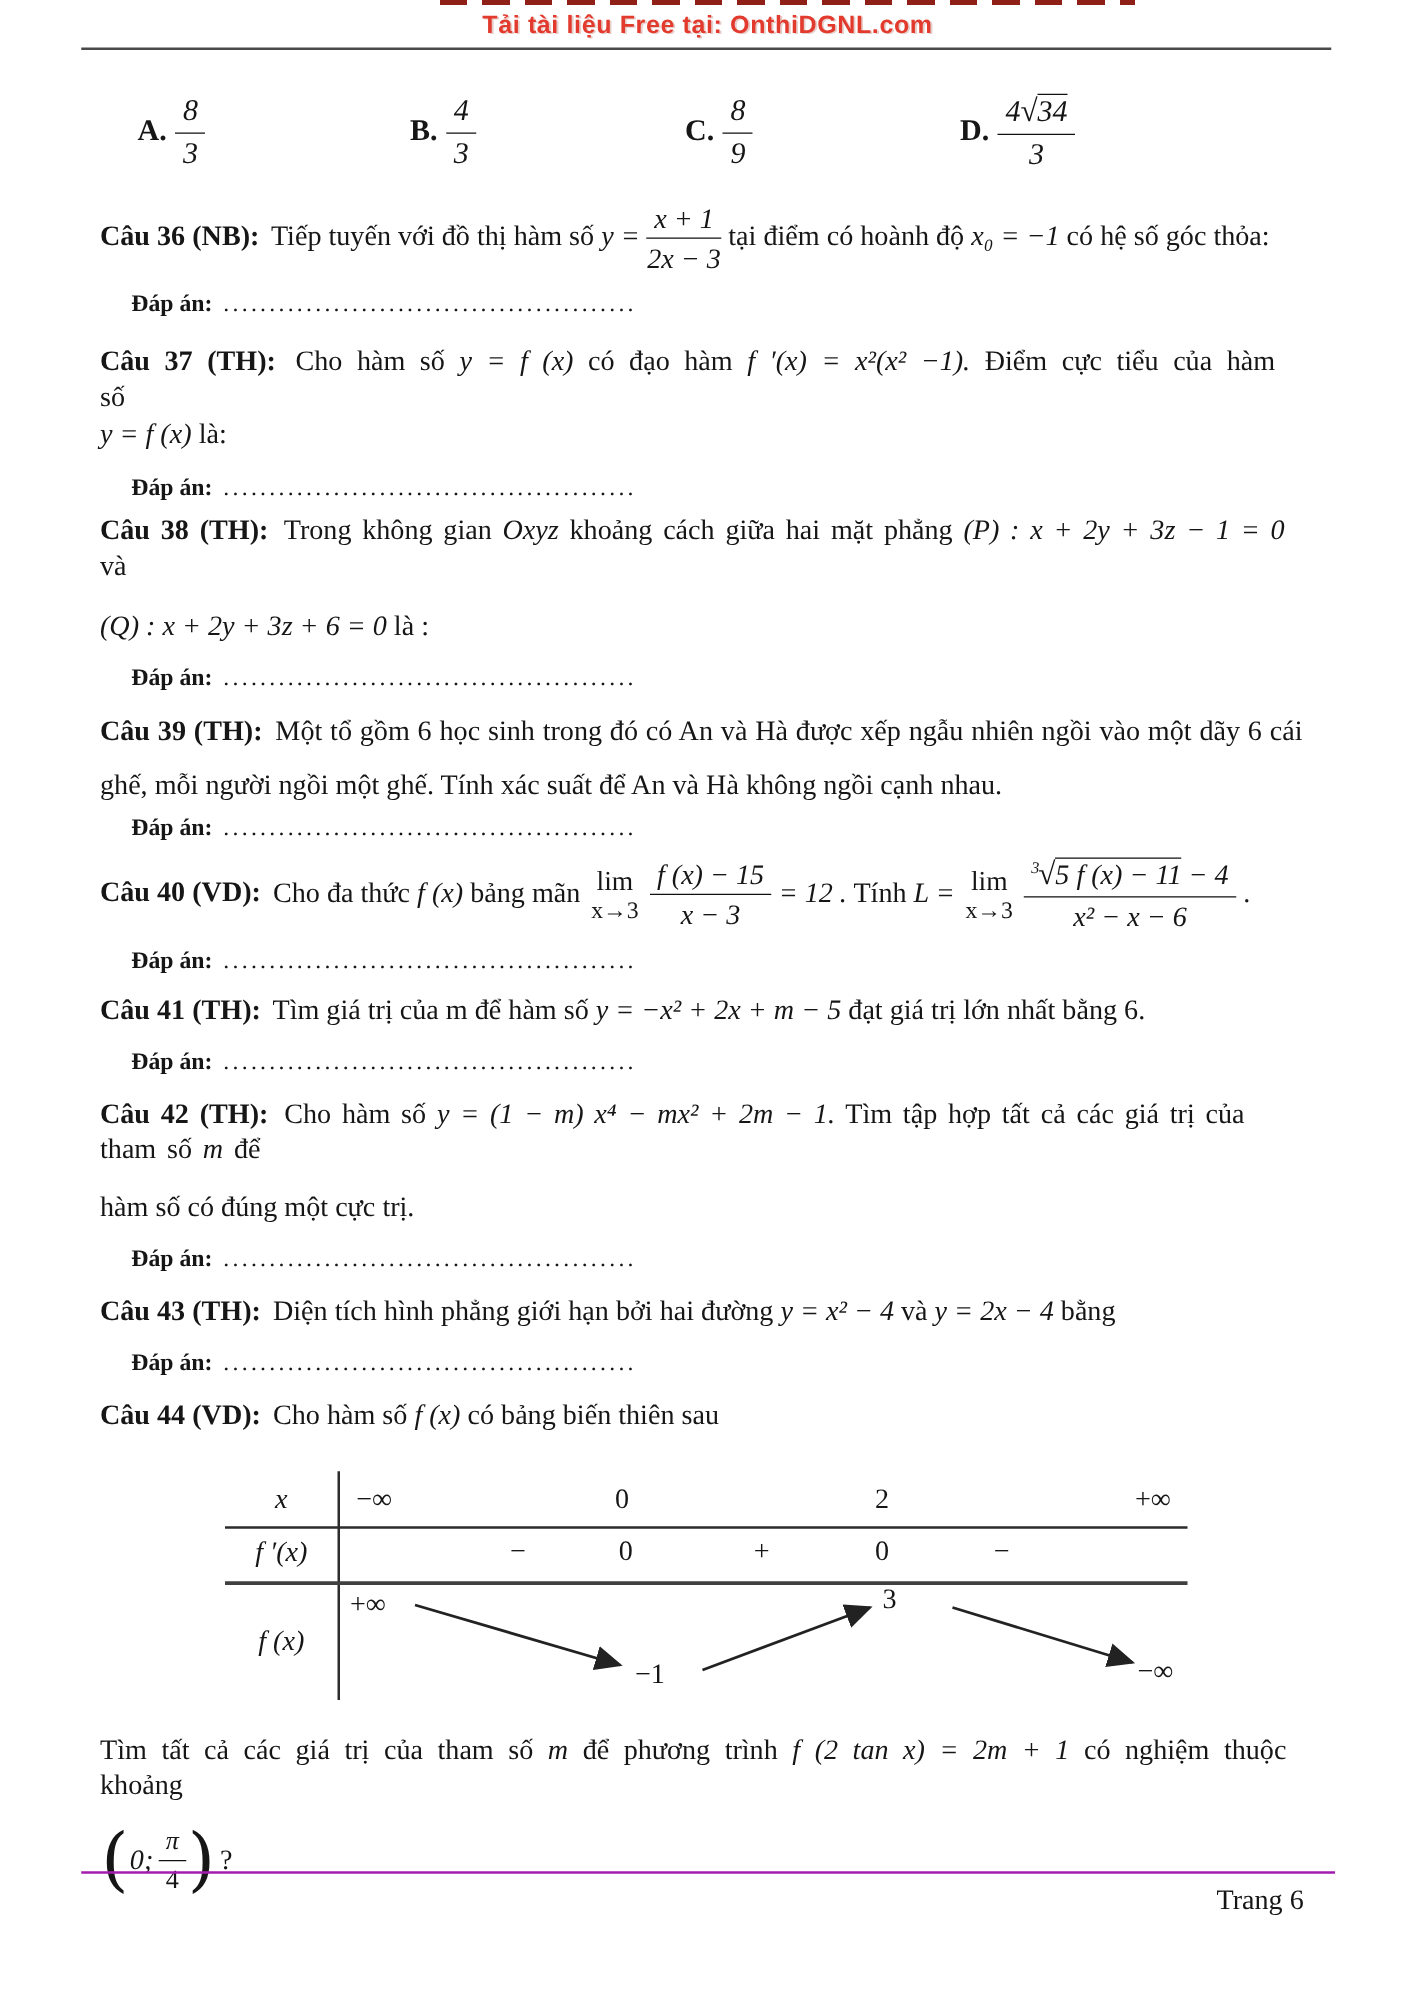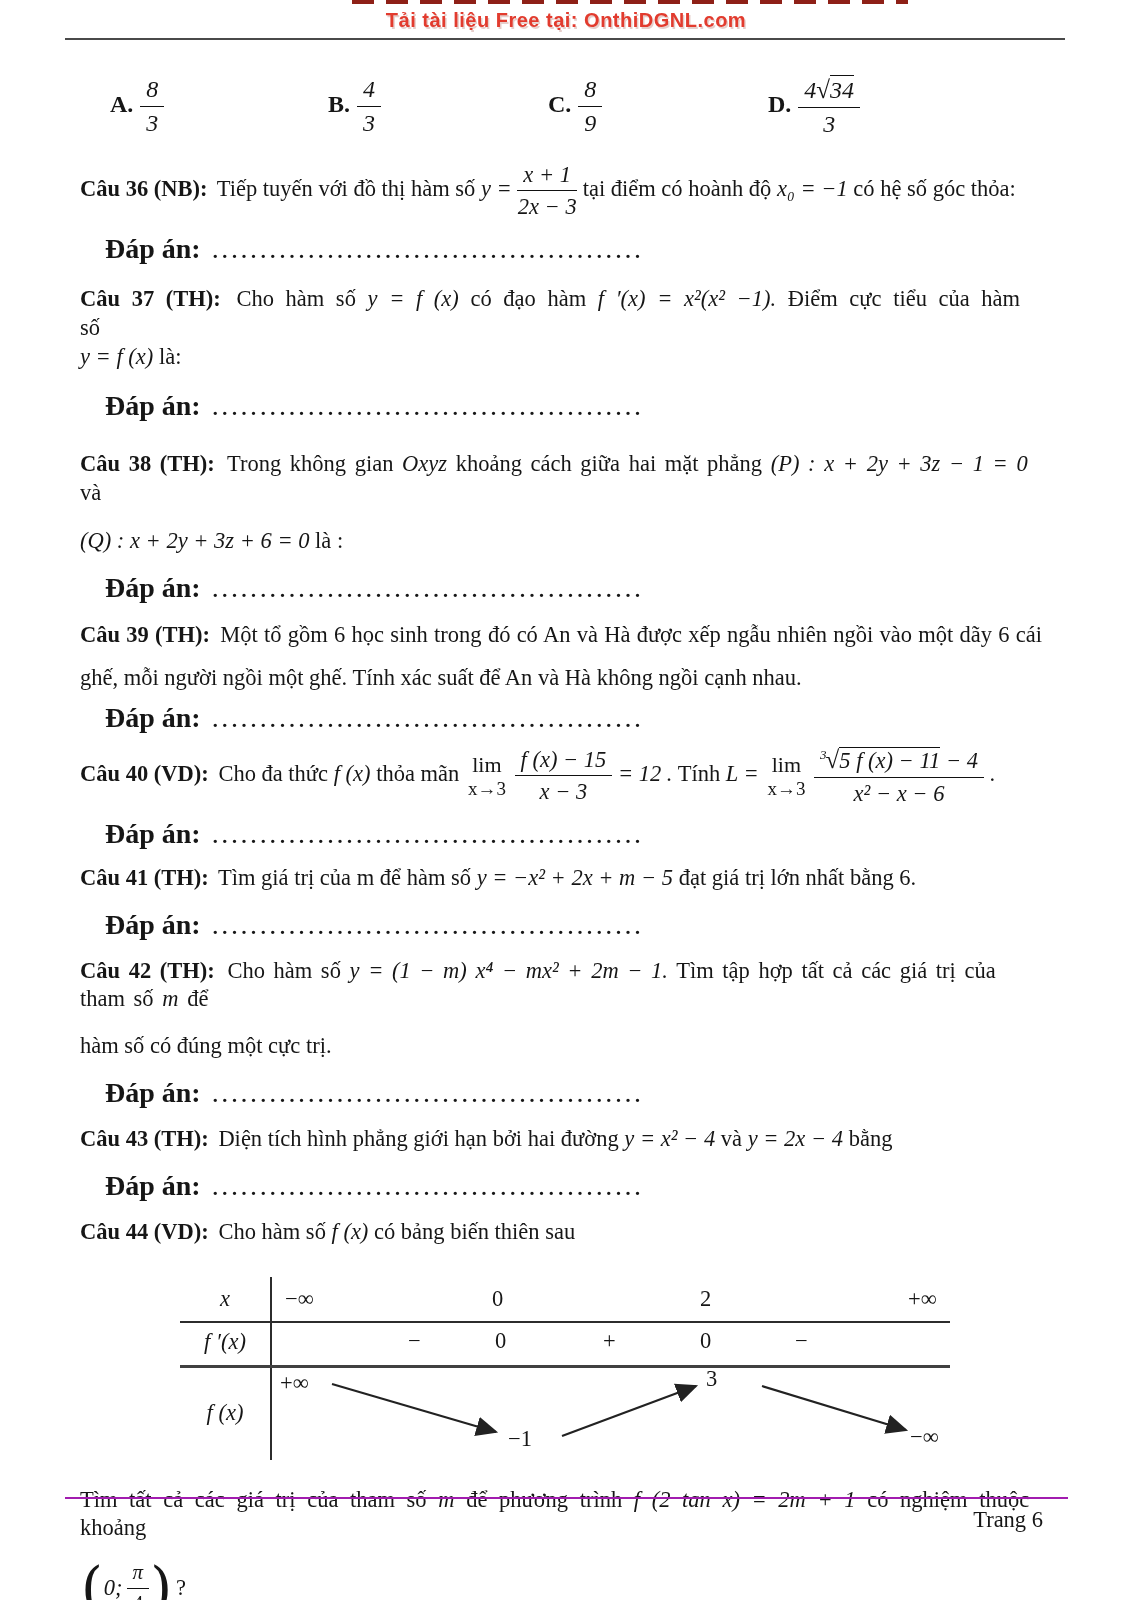--- a/index.html
+++ b/index.html
@@ -25,21 +25,21 @@
   .frac .den{display:block;padding-top:3px;}
   .m{font-style:italic;}
   .sqrtbar{border-top:1.7px solid #111;padding-top:1px;}
 
   .q{font-size:22.5px;line-height:1.28;}
   .qlabel{font-weight:bold;margin-right:4px;}
   .sp1{word-spacing:6px;}
   .sp2{word-spacing:3px;}
   .just{text-align:justify;line-height:1.9;}
 
-  .dapan{font-size:28px;margin-left:25px;}
+  .dapan{font-size:19px;margin-left:25px;}
   .dots{letter-spacing:2.6px;}
 
   .lim{display:inline-block;text-align:center;vertical-align:middle;line-height:1;margin:0 3px;}
   .lim .lop{display:block;font-size:22px;}
   .lim .lsub{display:block;font-size:19px;margin-top:3px;}
   .ridx{font-size:13px;vertical-align:super;margin-right:-1px;}
   .rsign{font-size:25px;}
   .rbar{border-top:1.7px solid #111;}
 
   .tbl{position:relative;width:770px;margin:30px 0 0 100px;font-size:22.5px;}
@@ -111,21 +111,21 @@
     </div>
     <div class="q" style="">
       <span class="m">y = f (x)</span>
       <span>là:</span>
     </div>
     <div class="dapan" style="margin-top:18px;">
       <span class="qlabel">Đáp án:</span>
       <span class="dots">.............................................</span>
     </div>
 
-    <div class="q sp2" style="margin-top:28px;">
+    <div class="q sp2" style="margin-top:8px;">
       <span class="qlabel">Câu 38 (TH):</span>
       <span>Trong không gian</span>
       <span class="m">Oxyz</span>
       <span>khoảng cách giữa hai mặt phẳng</span>
       <span class="m">(P) : x + 2y + 3z − 1 = 0</span>
       <span>và</span>
     </div>
     <div class="q" style="margin-top:20px;">
       <span class="m">(Q) : x + 2y + 3z + 6 = 0</span>
       <span>là :</span>
@@ -141,21 +141,21 @@
     </div>
     <div class="dapan" style="margin-top:2px;">
       <span class="qlabel">Đáp án:</span>
       <span class="dots">.............................................</span>
     </div>
 
     <div class="q" style="margin-top:12px;">
       <span class="qlabel">Câu 40 (VD):</span>
       <span>Cho đa thức</span>
       <span class="m">f (x)</span>
-      <span>thỏa mãn</span>
+      <span>bảng mãn</span>
       <span class="lim"><span class="lop">lim</span><span class="lsub">x→3</span></span>
       <span class="frac m"><span class="num">f (x) − 15</span><span class="den">x − 3</span></span>
       <span class="m">= 12 .</span>
       <span>Tính</span>
       <span class="m">L =</span>
       <span class="lim"><span class="lop">lim</span><span class="lsub">x→3</span></span>
       <span class="frac m"><span class="num"><span class="ridx">3</span><span class="rsign">√</span><span class="rbar">5 f (x) − 11</span> <span>− 4</span></span><span class="den">x² − x − 6</span></span>
       <span>.</span>
     </div>
     <div class="dapan" style="margin-top:12px;">

